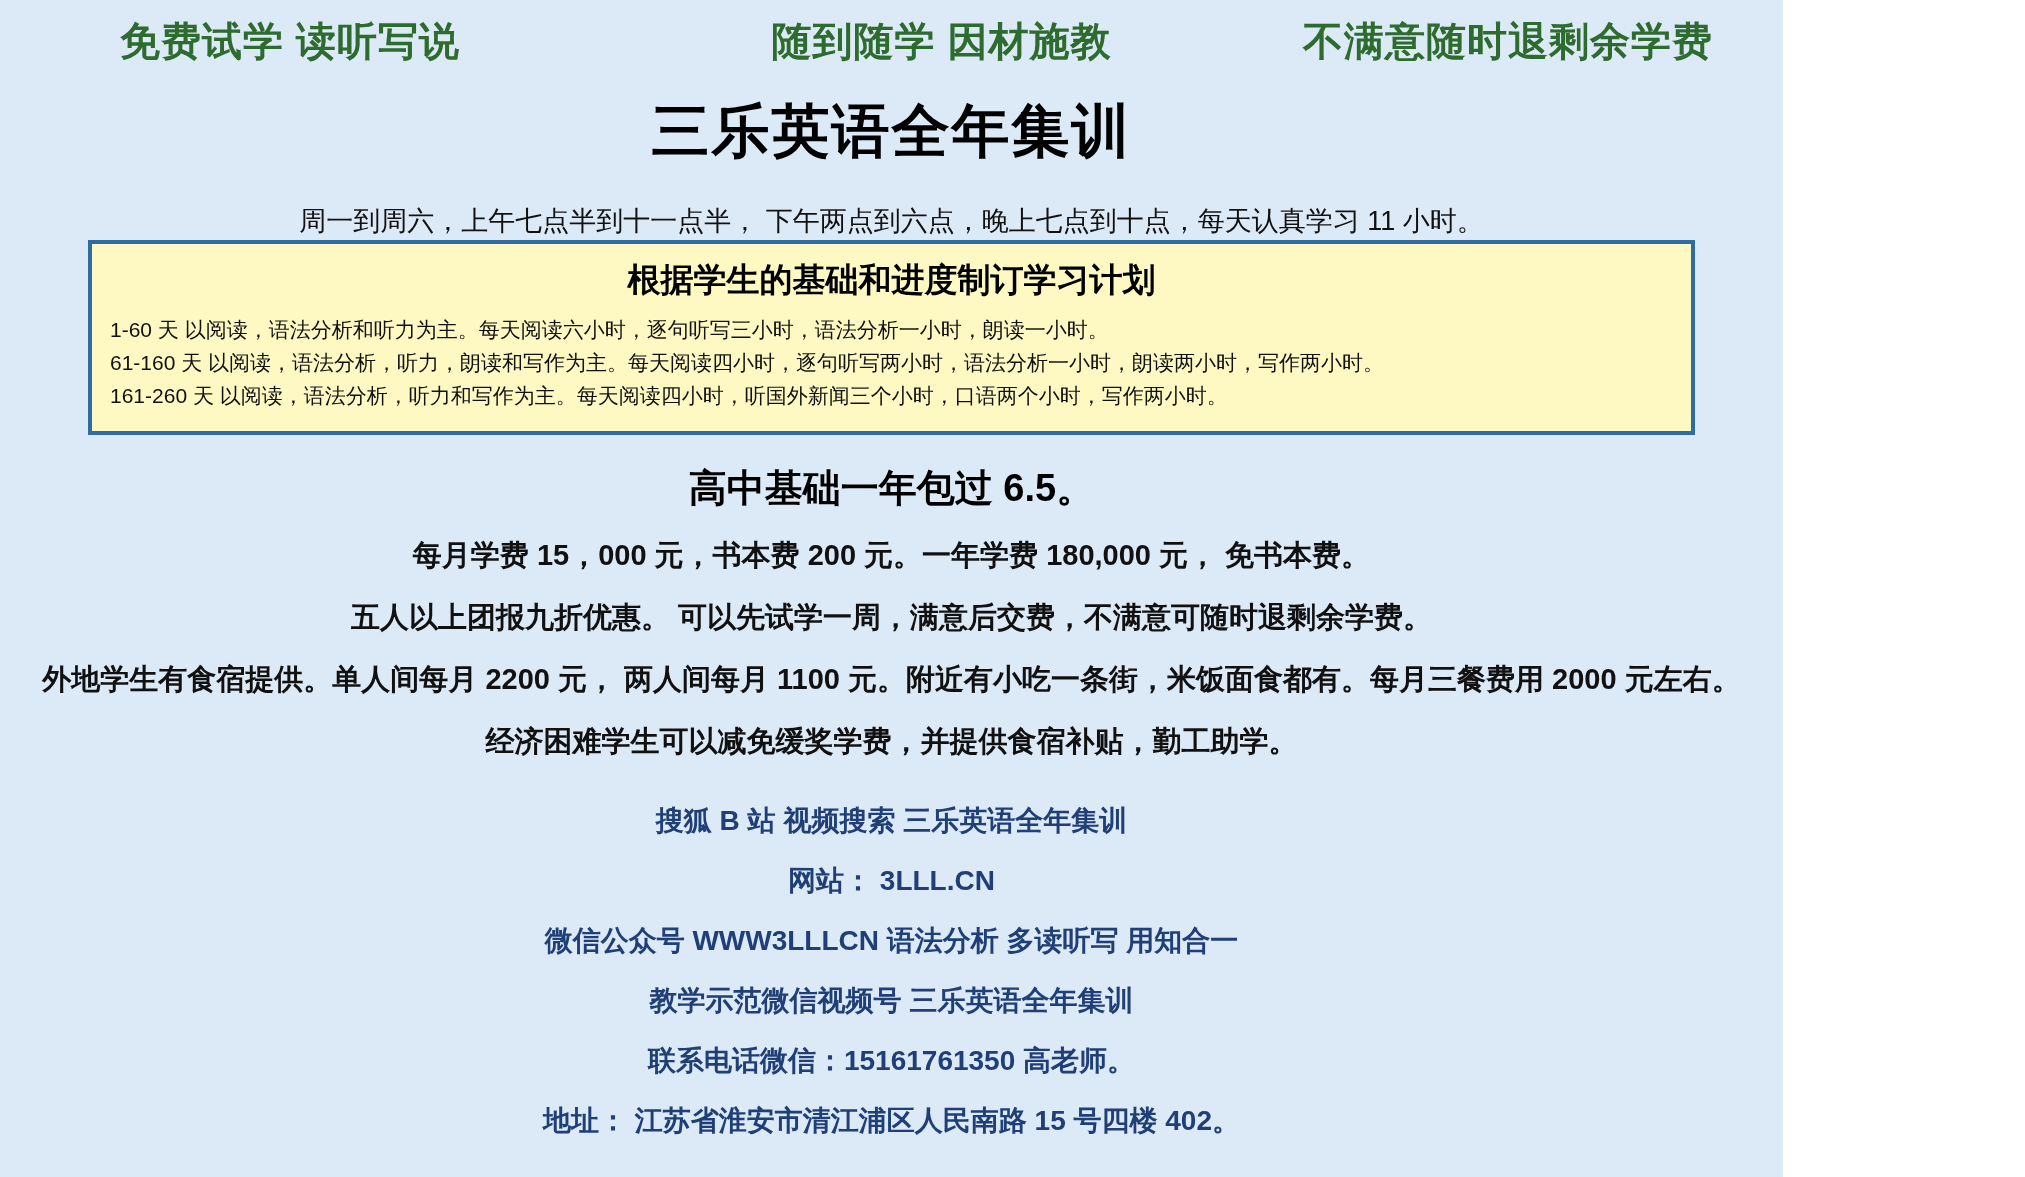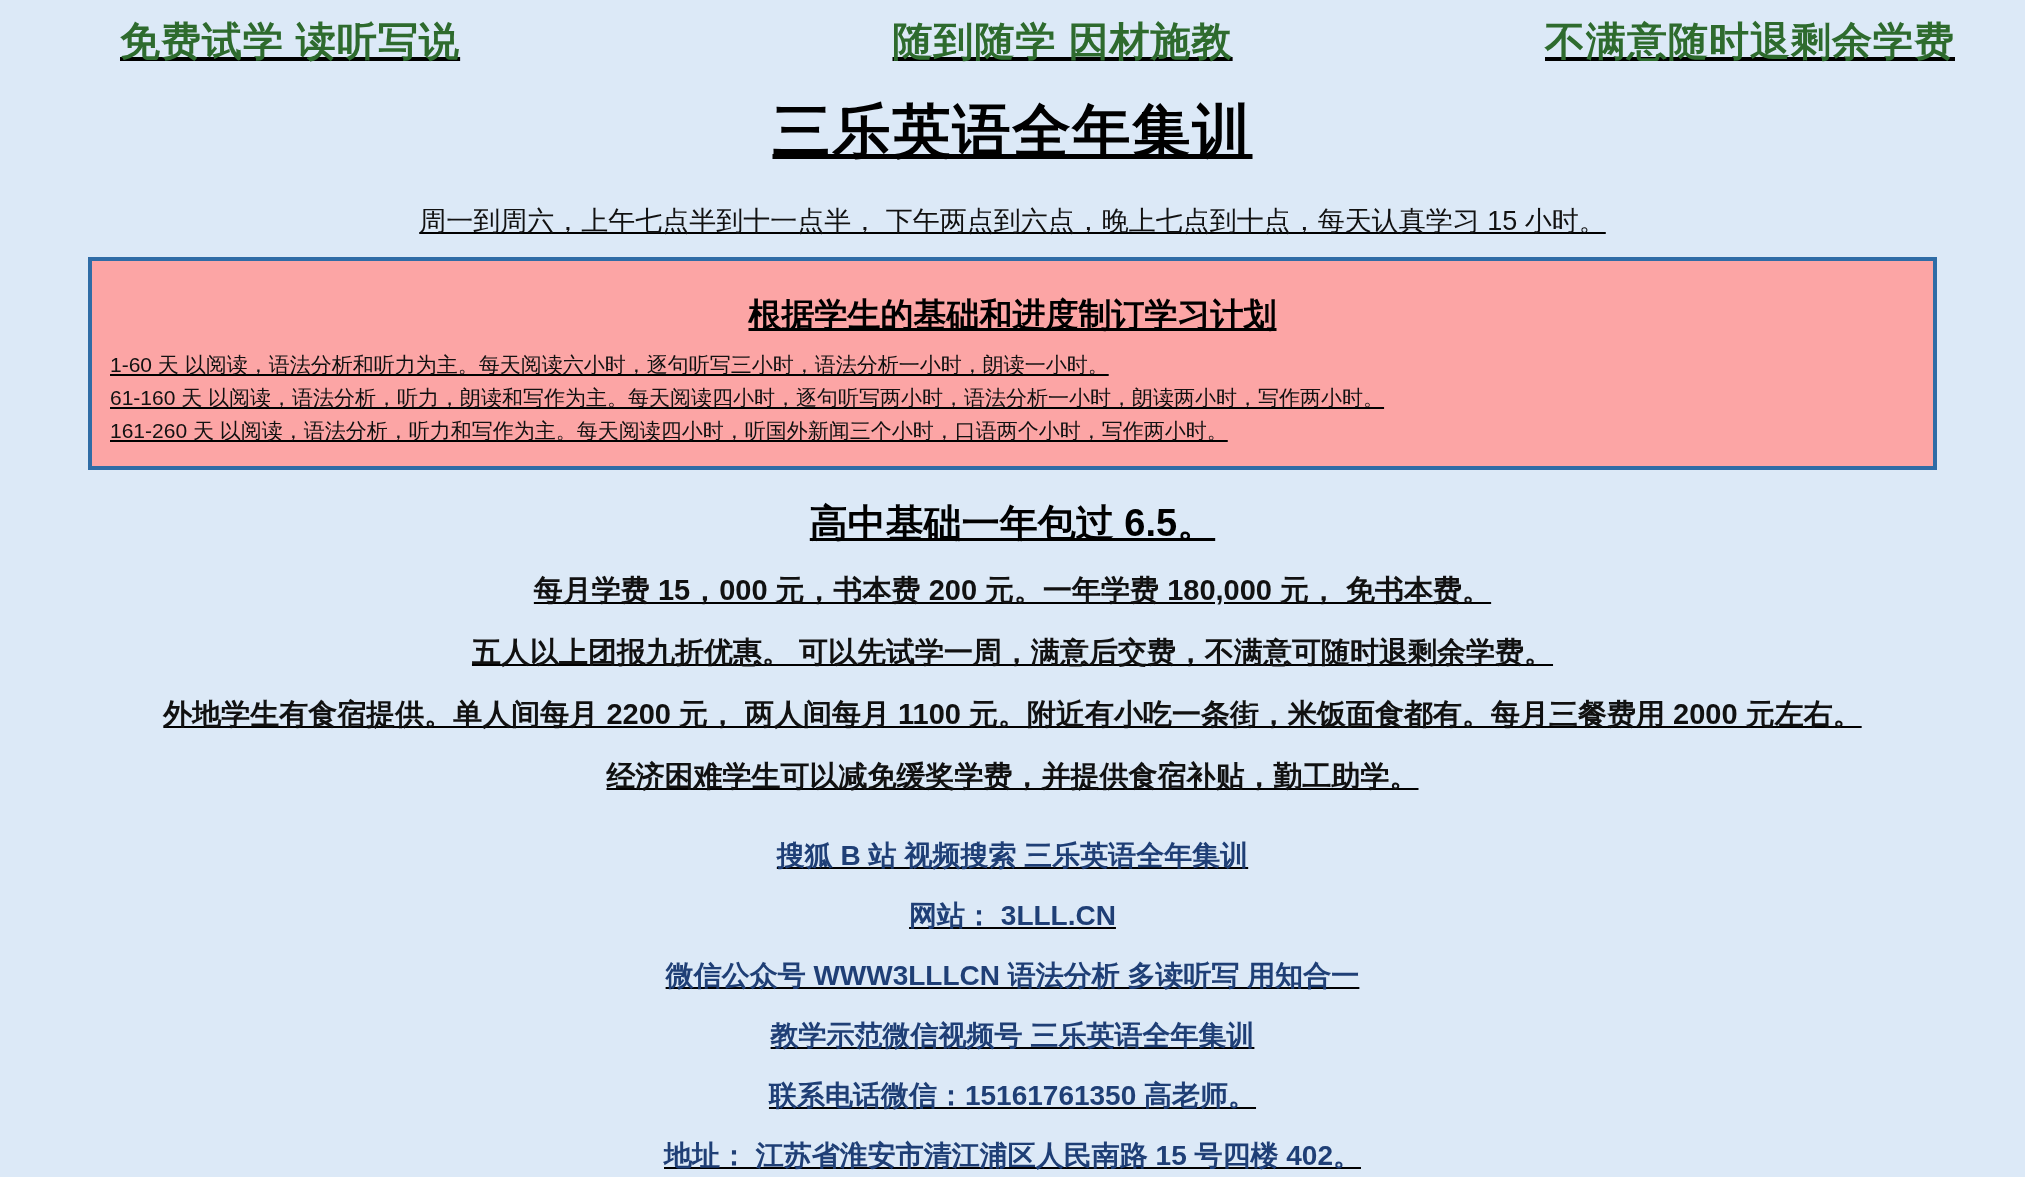--- a/index.html
+++ b/index.html
@@ -8,25 +8,24 @@
     background: #ffffff;
   }
   body {
     width: 2025px;
     height: 1177px;
     font-family: "Liberation Sans", "DejaVu Sans", sans-serif;
     overflow: hidden;
   }
   .page {
     position: relative;
-    width: 2025px;
+    width: 1783px;
     height: 1177px;
     background: #dce9f7;
     box-sizing: border-box;
-    text-decoration: underline;
   }
   .slogans {
     display: flex;
     justify-content: space-between;
     align-items: flex-start;
     padding: 14px 60px 0 110px;
     box-sizing: border-box;
   }
   .slogan {
     color: #2e6b2e;
@@ -49,24 +48,24 @@
   }
 
   .schedule {
     text-align: center;
     font-size: 27px;
     color: #111111;
     margin-top: 32px;
   }
 
   .plan-box {
-    margin: 18px 88px 0 88px;
+    margin: 1px 88px 0 88px;
     border: 4px solid #2f6ca6;
-    background: #fca5a5;
-    padding: 32px 18px 18px 18px;
+    background: #fef9c3;
+    padding: 14px 18px 18px 18px;
     box-sizing: border-box;
   }
   .plan-title {
     text-align: center;
     font-size: 33px;
     font-weight: bold;
     color: #000;
     margin-bottom: 10px;
   }
   .plan-line {
@@ -108,21 +107,21 @@
 <div class="page">
 
   <div class="slogans">
     <div class="slogan s1">免费试学  读听写说</div>
     <div class="slogan s2">随到随学  因材施教</div>
     <div class="slogan s3">不满意随时退剩余学费</div>
   </div>
 
   <div class="main-title">三乐英语全年集训</div>
 
-  <div class="schedule">周一到周六，上午七点半到十一点半，  下午两点到六点，晚上七点到十点，每天认真学习 15 小时。</div>
+  <div class="schedule">周一到周六，上午七点半到十一点半，  下午两点到六点，晚上七点到十点，每天认真学习 11 小时。</div>
 
   <div class="plan-box">
     <div class="plan-title">根据学生的基础和进度制订学习计划</div>
     <div class="plan-line">1-60 天  以阅读，语法分析和听力为主。每天阅读六小时，逐句听写三小时，语法分析一小时，朗读一小时。</div>
     <div class="plan-line">61-160 天  以阅读，语法分析，听力，朗读和写作为主。每天阅读四小时，逐句听写两小时，语法分析一小时，朗读两小时，写作两小时。</div>
     <div class="plan-line">161-260 天  以阅读，语法分析，听力和写作为主。每天阅读四小时，听国外新闻三个小时，口语两个小时，写作两小时。</div>
   </div>
 
   <div class="guarantee">高中基础一年包过 6.5。</div>
 

